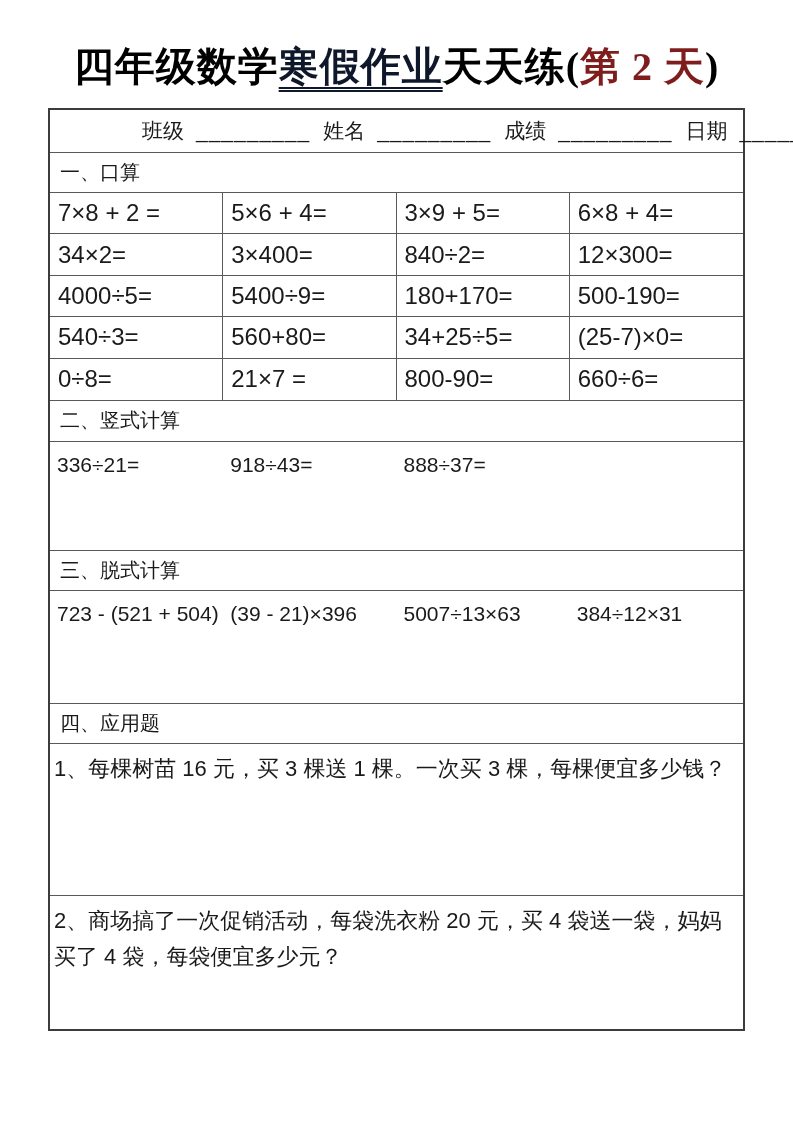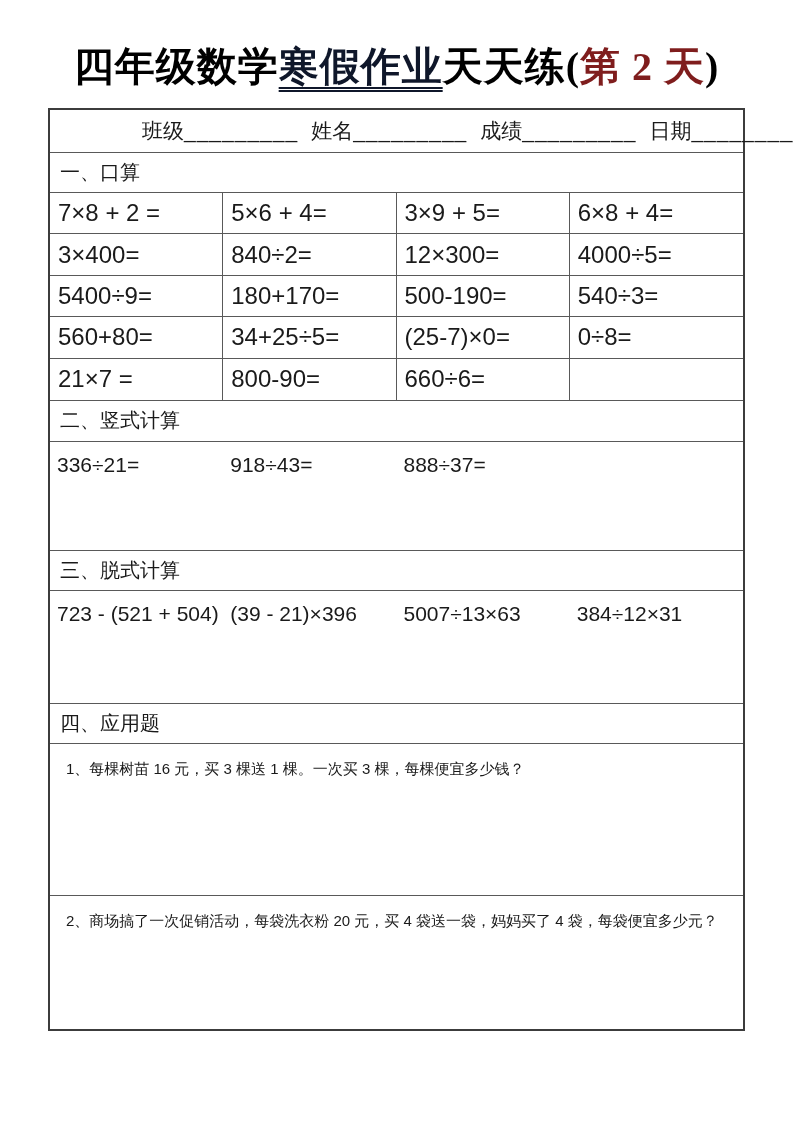--- a/index.html
+++ b/index.html
@@ -48,21 +48,21 @@
   .row:last-child { border-bottom: none; }
 
   .info-row {
     height: 43px;
     display: flex;
     align-items: center;
     padding-left: 92px;
     font-size: 21px;
   }
   .info-field { margin-right: 13px; white-space: nowrap; }
-  .blank { letter-spacing: 1px; }
+  .blank { letter-spacing: 1px; margin-left: 12px; }
 
   .sec-heading {
     height: 40px;
     display: flex;
     align-items: center;
     padding-left: 10px;
     font-size: 20px;
   }
   .sec-heading.tall { height: 41px; }
 
@@ -94,22 +94,22 @@
   .probs-row.step-row { height: 113px; }
   .prob {
     width: 25%;
     box-sizing: border-box;
     padding-left: 7px;
     font-size: 21px;
     white-space: nowrap;
   }
 
   .word-row {
-    padding: 7px 12px 0 16px;
-    font-size: 15px;
+    padding: 7px 12px 0 4px;
+    font-size: 22px;
     line-height: 36px;
   }
   .word-row.p1 { height: 152px; }
   .word-row.p2 { height: 133px; }
 </style>
 </head>
 <body>
 
 <div class="page">
 
@@ -124,20 +124,21 @@
       <span class="info-field"><span>日期</span><span class="blank">_________</span></span>
     </div>
 
     <div class="row sec-heading">一、口算</div>
 
     <div class="row oral-grid">
       <div class="oral-cell">7×8 + 2 =</div>
       <div class="oral-cell">5×6 + 4=</div>
       <div class="oral-cell">3×9 + 5=</div>
       <div class="oral-cell">6×8 + 4=</div>
+      <div class="oral-cell">34×2=</div>
       <div class="oral-cell">3×400=</div>
       <div class="oral-cell">840÷2=</div>
       <div class="oral-cell">12×300=</div>
       <div class="oral-cell">4000÷5=</div>
       <div class="oral-cell">5400÷9=</div>
       <div class="oral-cell">180+170=</div>
       <div class="oral-cell">500-190=</div>
       <div class="oral-cell">540÷3=</div>
       <div class="oral-cell">560+80=</div>
       <div class="oral-cell">34+25÷5=</div>

